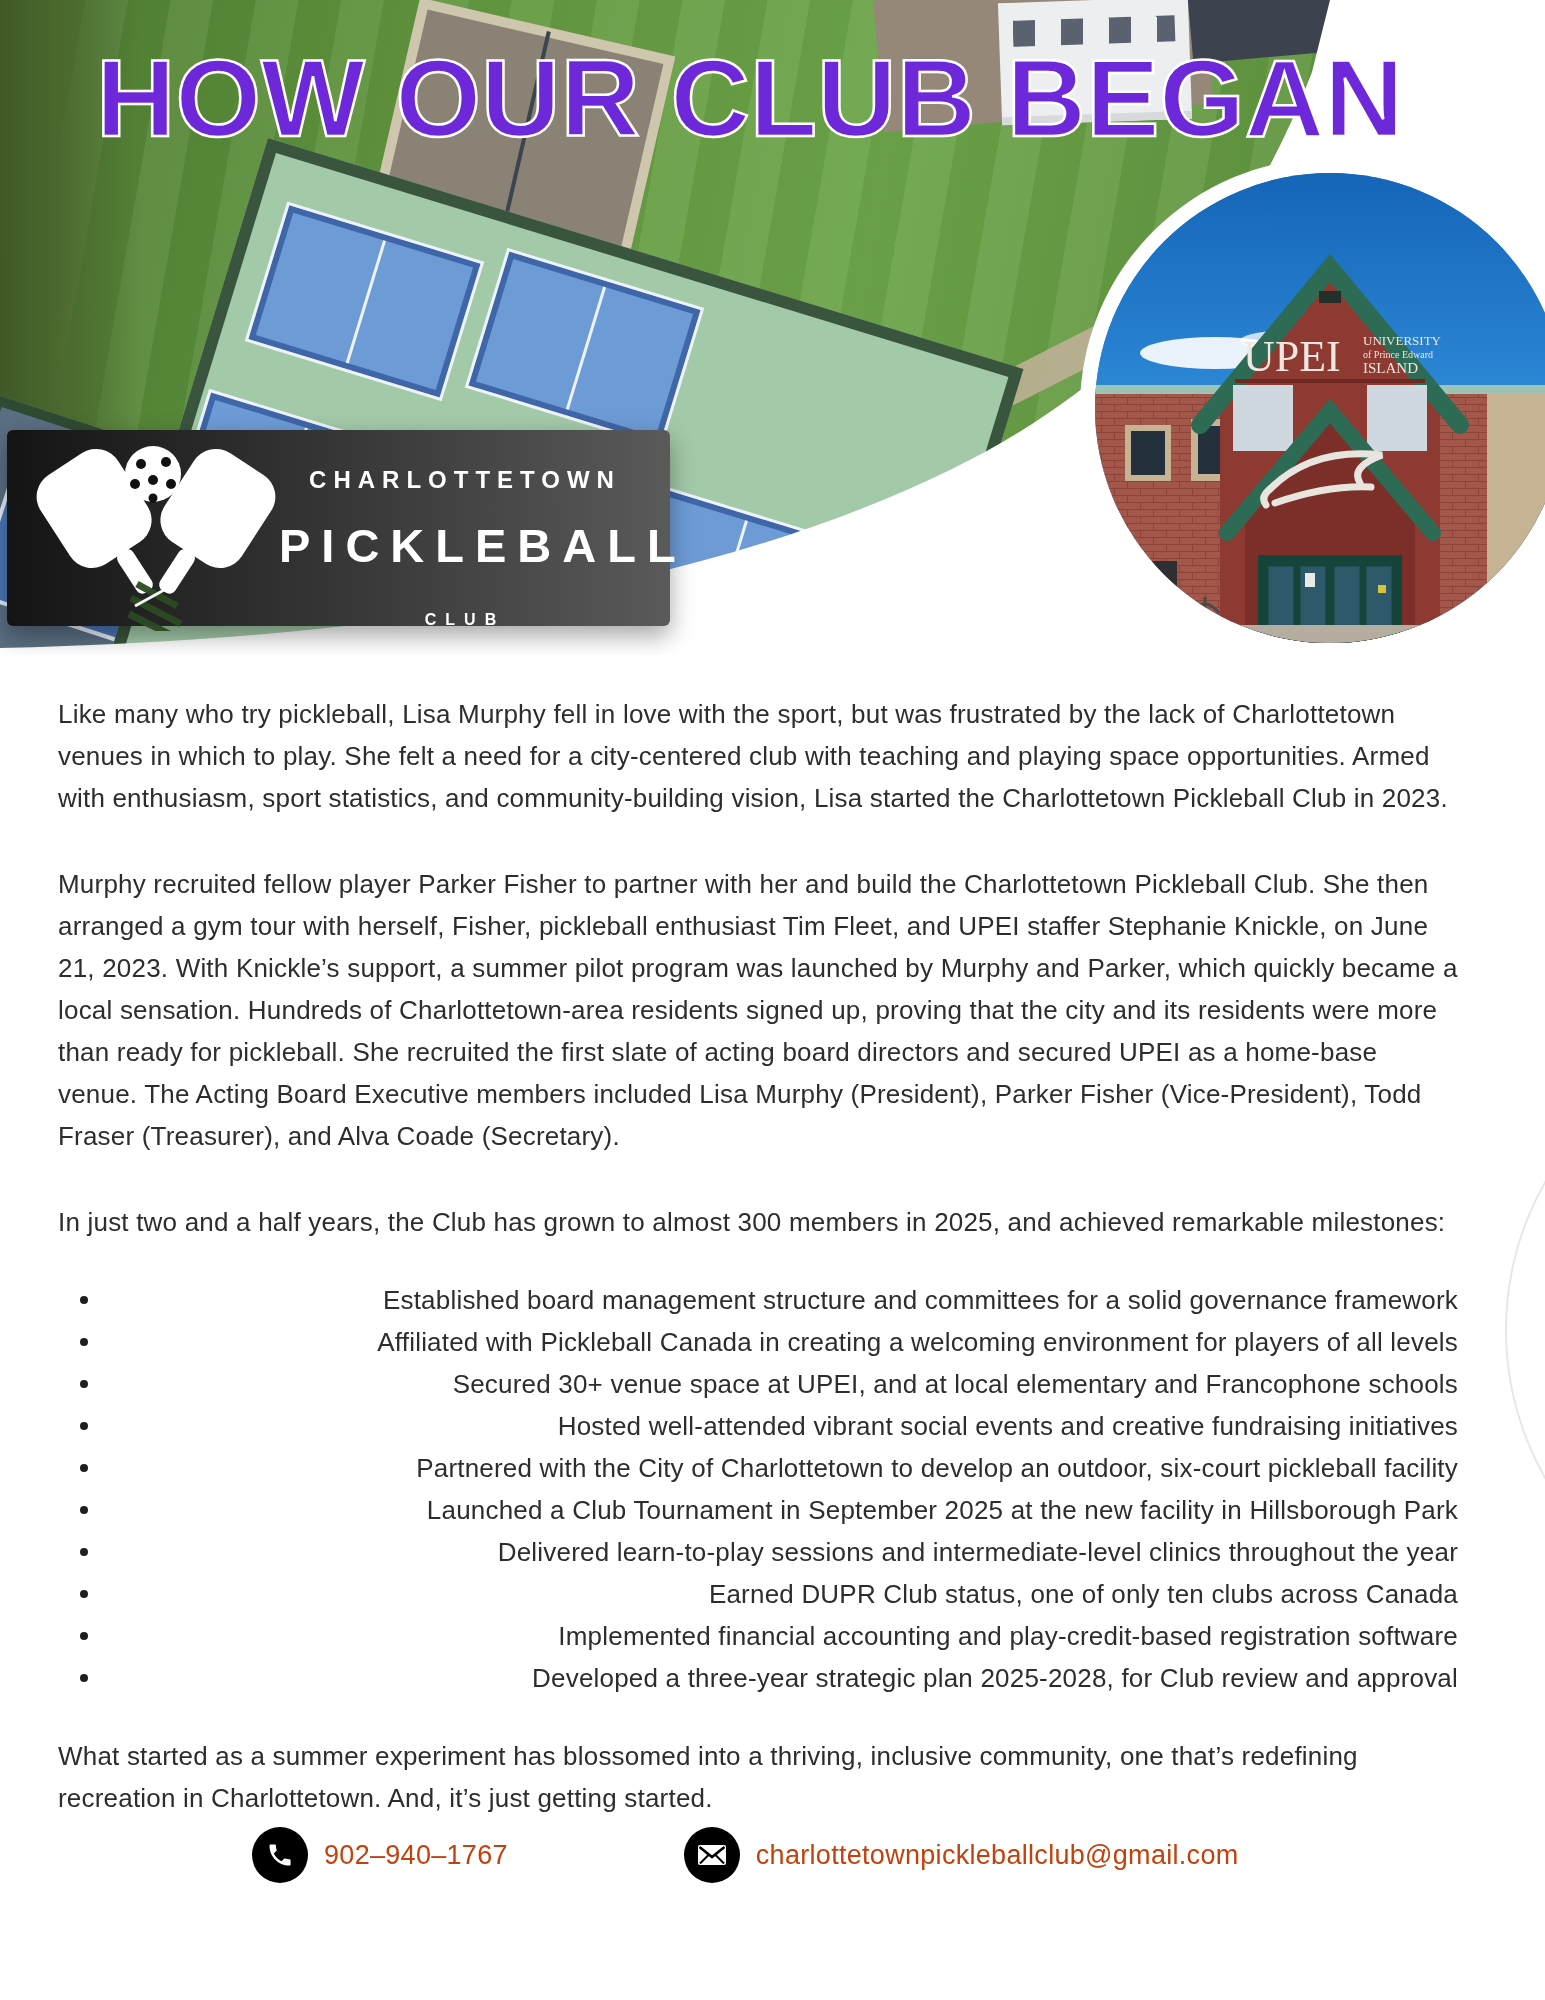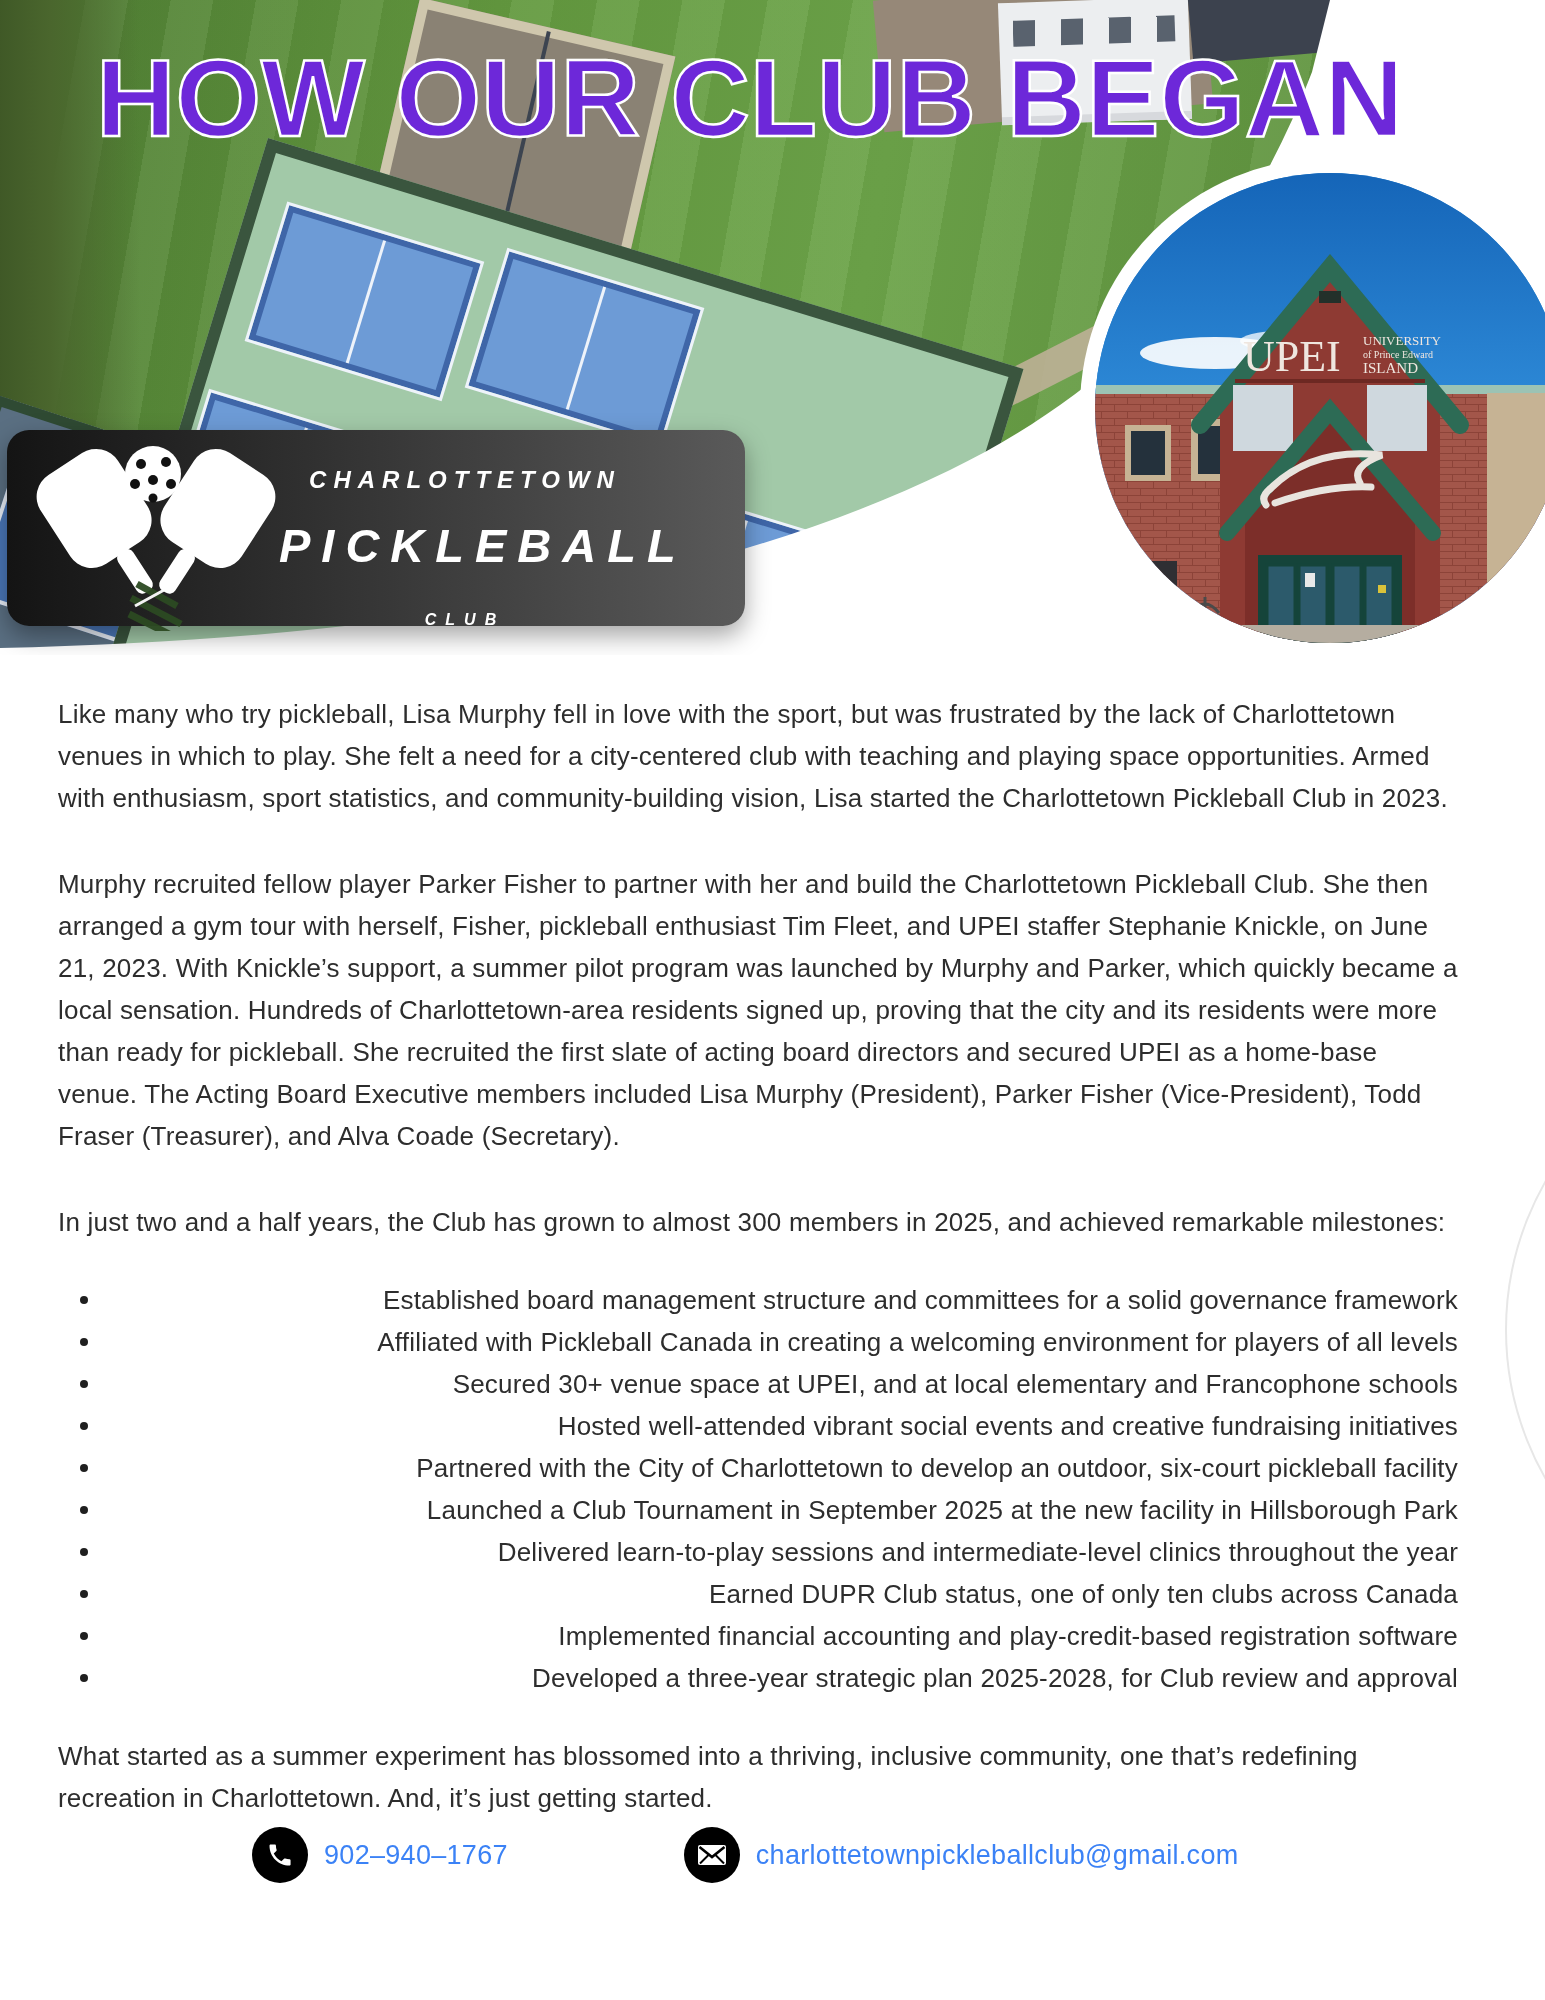--- a/index.html
+++ b/index.html
@@ -47,23 +47,23 @@
   .c5 { left:456px; top:208px; }
   .c6 { left:210px; top:418px; }
   .hero-arc { position:absolute; left:0; top:0; width:1545px; height:655px; }
 
   
   .upei-circle { position:absolute; left:1080px; top:158px; width:500px; height:500px;
     border-radius:50%; background:#fff; }
   .upei-photo { position:absolute; inset:15px; border-radius:50%; overflow:hidden; background:#1e7fd0; }
 
   
-  .logo-badge { position:absolute; left:7px; top:430px; width:738px; height:196px;
-    border-radius:22px; background:linear-gradient(90deg,#141414,#3a3a3a 55%,#5a5a5a);
-    box-shadow:0 10px 24px rgba(0,0,0,.35);font-style:italic; }
+  .logo-badge { position:absolute; left:7px; top:430px; width:663px; height:196px;
+    border-radius:6px; background:linear-gradient(90deg,#141414,#3a3a3a 55%,#5a5a5a);
+    box-shadow:0 10px 24px rgba(0,0,0,.35); }
   .paddles { position:absolute; left:28px; top:6px; }
   .logo-text { position:absolute; left:272px; top:0; width:372px; height:196px;
     color:#fff; text-align:center; padding-top:36px; }
   .logo-line1 { font-size:24px; font-weight:700; letter-spacing:7px; }
   .logo-line2 { font-size:47px; font-weight:700; letter-spacing:11px; margin-top:24px; }
   .logo-line3 { font-size:16px; font-weight:700; letter-spacing:9px; margin-top:38px; }
 
   .page-title { position:absolute; left:96px; top:34px; color:#6d28d9;
     font-size:110px; font-weight:700; letter-spacing:0px; white-space:nowrap;
     -webkit-text-stroke:2.5px #ffffff; }
@@ -81,21 +81,21 @@
 
   
   .side-arc { position:absolute; right:-560px; top:1030px; width:600px; height:600px;
     border-radius:50%; border:2px solid #e7e7e7; }
 
   
   .contact-row { display:flex; align-items:center; margin-top:6px; margin-left:194px; height:60px; }
   .contact-item { display:flex; align-items:center; }
   .contact-item + .contact-item { margin-left:176px; }
   .contact-icon { width:56px; height:56px; flex:0 0 auto; }
-  .contact-text { margin-left:16px; font-size:27px; color:#3b82f6; letter-spacing:.3px; }
+  .contact-text { margin-left:16px; font-size:27px; color:#c2410c; letter-spacing:.3px; }
 </style>
 </head>
 <body>
 
 <div class="page">
 
   <div class="hero">
     <div class="hero-photo">
       <div class="mow-stripes"></div>
       <div class="trees"></div>

